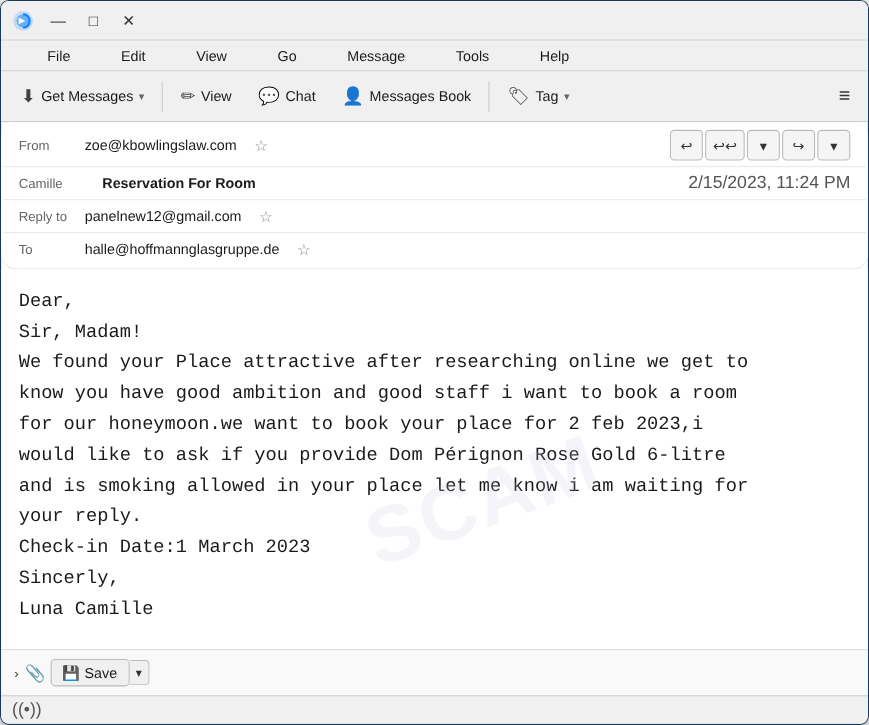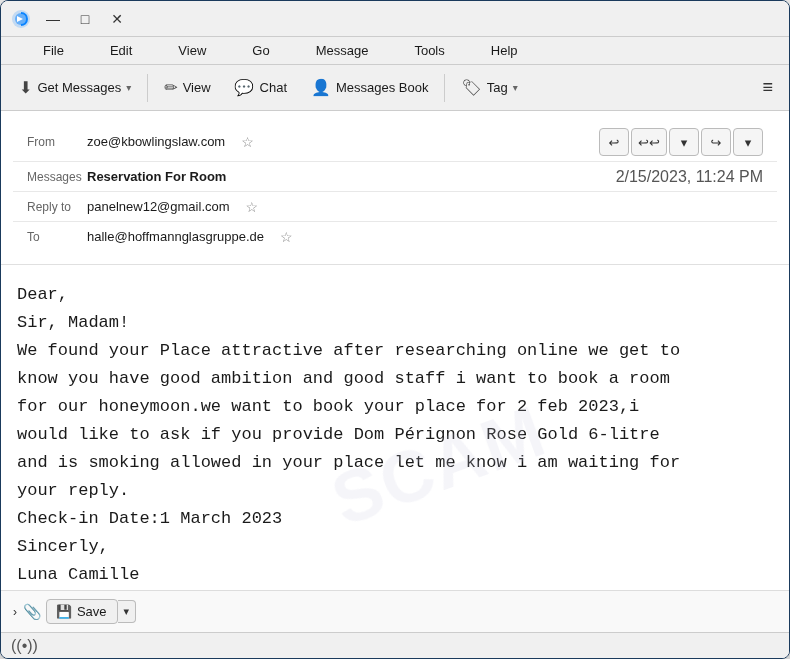--- a/index.html
+++ b/index.html
@@ -130,22 +130,23 @@
       background: transparent;
       cursor: pointer;
       color: #333;
       border-radius: 4px;
     }
 
     
     .email-header {
       background: #fff;
       border-bottom: 1px solid #e0e0e0;
-      padding: 12px;
-      flex-shrink: 0;
+      padding: 2px;
+      flex-shrink: 0;
+      border-radius: 14px;
     }
     .email-header-row {
       display: flex;
       align-items: center;
       padding: 5px 14px;
       border-bottom: 1px solid #e8e8e8;
       min-height: 30px;
     }
     .email-header-row:last-child { border-bottom: none; }
     .email-field-label {
@@ -157,20 +158,21 @@
     .email-field-value {
       font-size: 13px;
       color: #1a1a1a;
       flex: 1;
       display: flex;
       align-items: flex-start;
       gap: 16px;
     }
     .email-field-value.subject-val {
       font-weight: bold;
+      margin-left: 16px;
     }
     .star-icon { color: #888; font-size: 14px; cursor: pointer; }
     .email-date {
       color: #555;
       font-size: 16px;
       margin-left: auto;
     }
     .nav-arrows {
       display: flex;
       align-items: center;
@@ -364,21 +366,21 @@
       <div class="nav-arrows">
         <button class="nav-btn">↩</button>
         <button class="nav-btn nav-btn-wide">↩↩</button>
         <button class="nav-btn">▾</button>
         <button class="nav-btn">↪</button>
         <button class="nav-btn">▾</button>
       </div>
     </div>
 
     <div class="email-header-row">
-      <span class="email-field-label">Messages</span>
+      <span class="email-field-label">Camille</span>
       <span class="email-field-value subject-val">Reservation For Room</span>
       <span class="email-date">2/15/2023, 11:24 PM</span>
     </div>
 
     <div class="email-header-row">
       <span class="email-field-label">Reply to</span>
       <span class="email-field-value">
         <span>panelnew12@gmail.com</span>
         <span class="star-icon">☆</span>
       </span>

